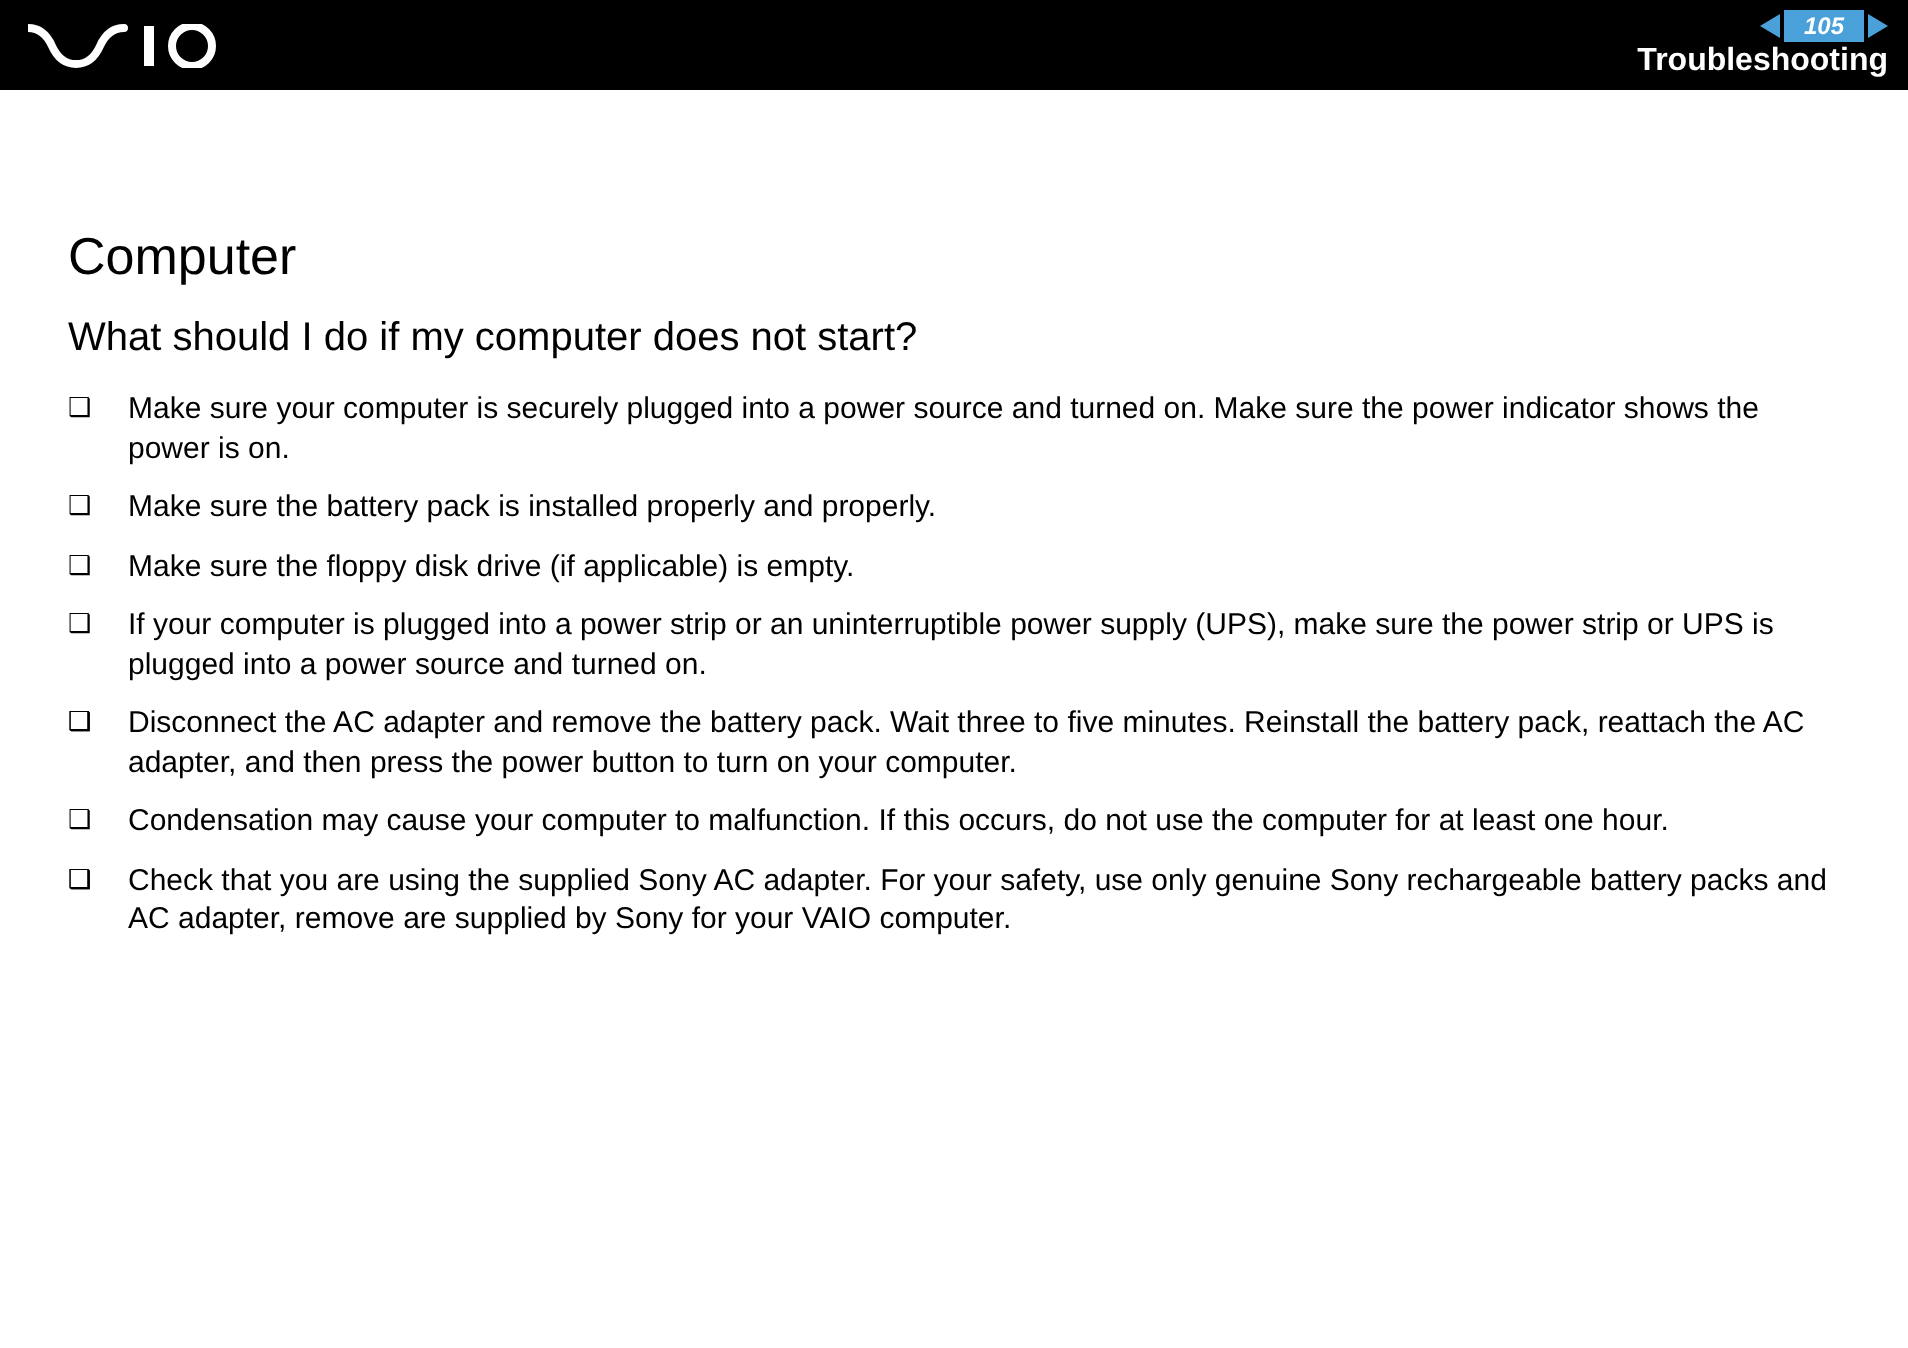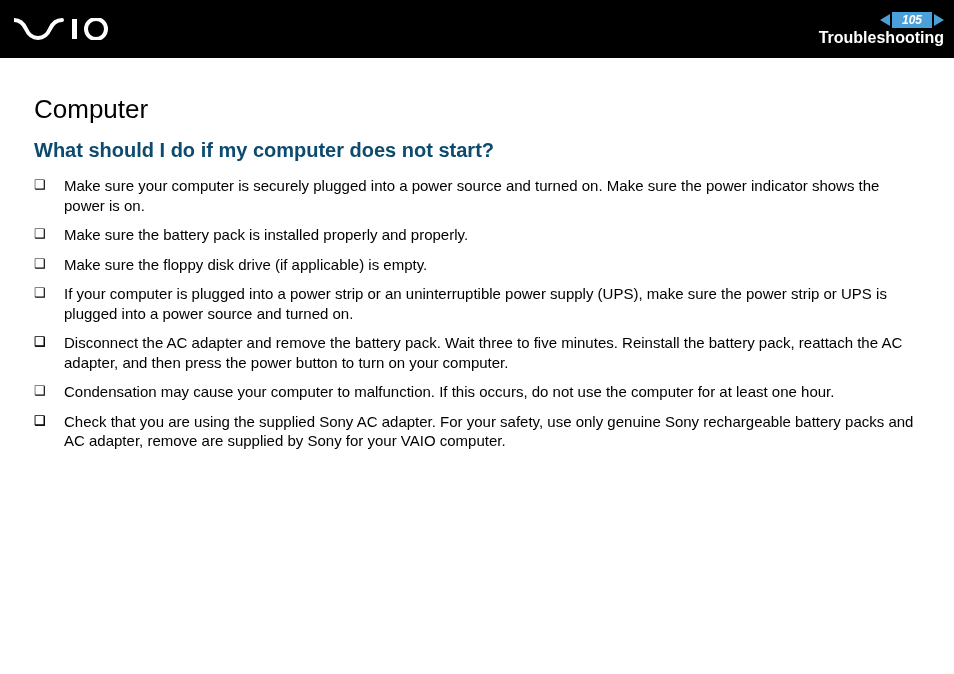--- a/index.html
+++ b/index.html
@@ -6,21 +6,21 @@
   body {
     width: 954px;
     height: 674px;
     background: #fff;
     font-family: Arial, Helvetica, sans-serif;
     color: #000;
     position: relative;
     overflow: hidden;
   }
   .header {
-    height: 58px;
+    height: 45px;
     background: #000;
     display: flex;
     align-items: center;
     justify-content: space-between;
     padding: 0 10px 0 14px;
     position: relative;
   }
   .logo {
     display: flex;
     align-items: center;
@@ -55,31 +55,31 @@
     padding: 1px 10px;
     min-width: 34px;
     text-align: center;
   }
   .section-label {
     color: #fff;
     font-size: 16px;
     font-weight: bold;
   }
   .content {
-    padding: 36px 34px 0 34px;
+    padding: 68px 34px 0 34px;
   }
   .h1 {
     font-size: 26px;
     font-weight: 400;
     margin-bottom: 14px;
   }
   .h2 {
-    color: #0c4a6e;
+    color: #000000;
     font-size: 20px;
-    font-weight: 700;
+    font-weight: 400;
     margin-bottom: 14px;
   }
   ul.tips {
     list-style: none;
   }
   ul.tips li {
     position: relative;
     padding-left: 30px;
     font-size: 15px;
     line-height: 1.3;

